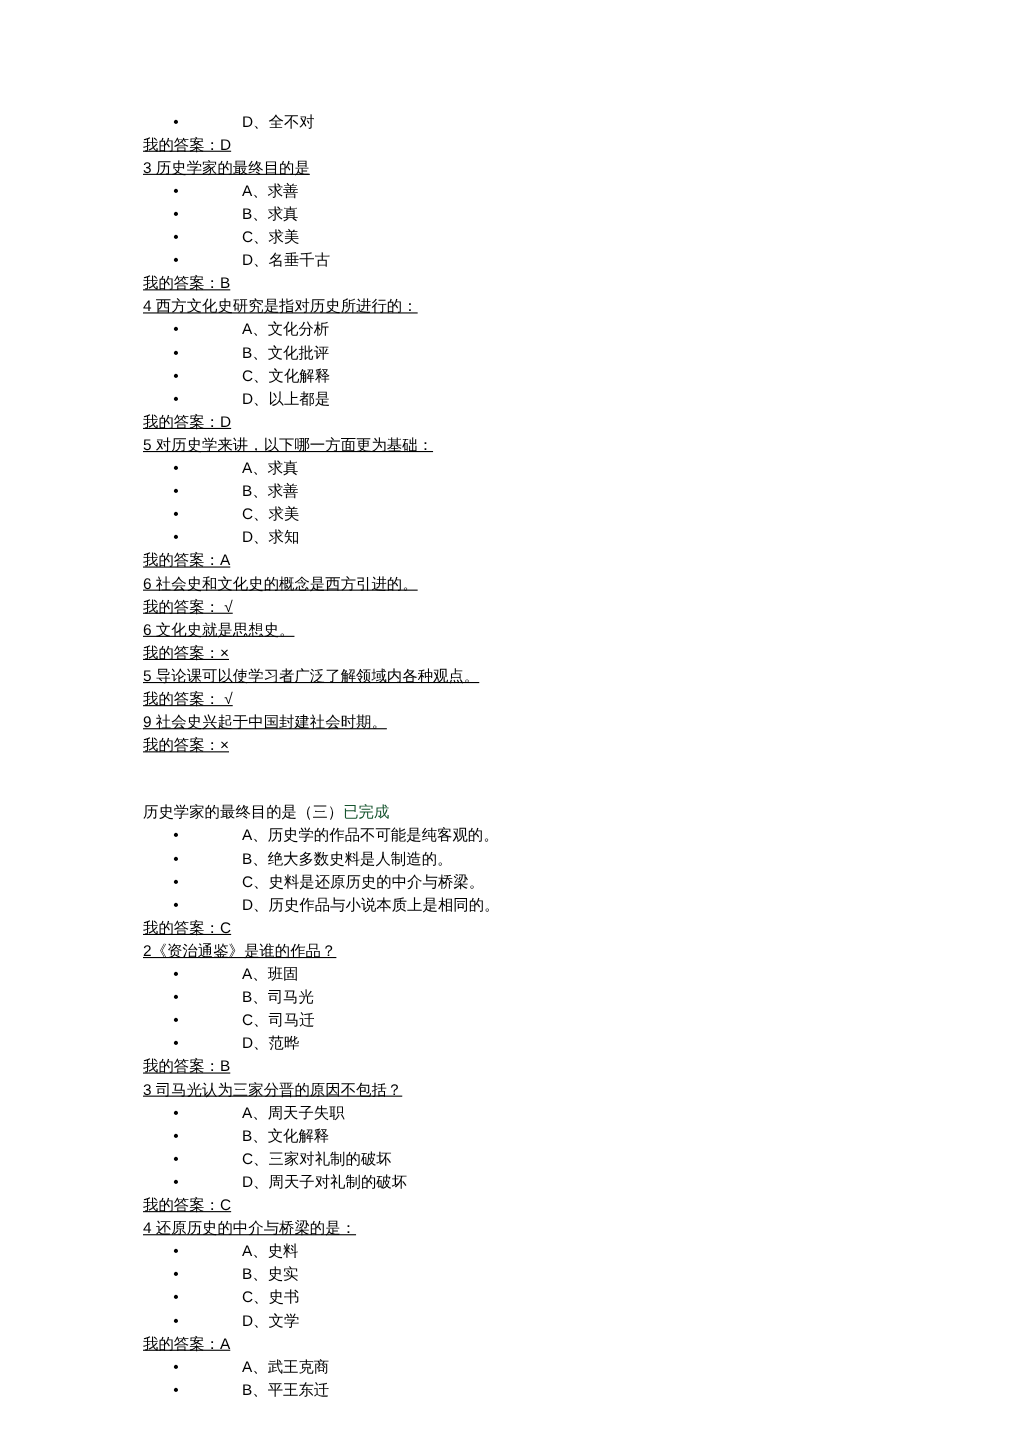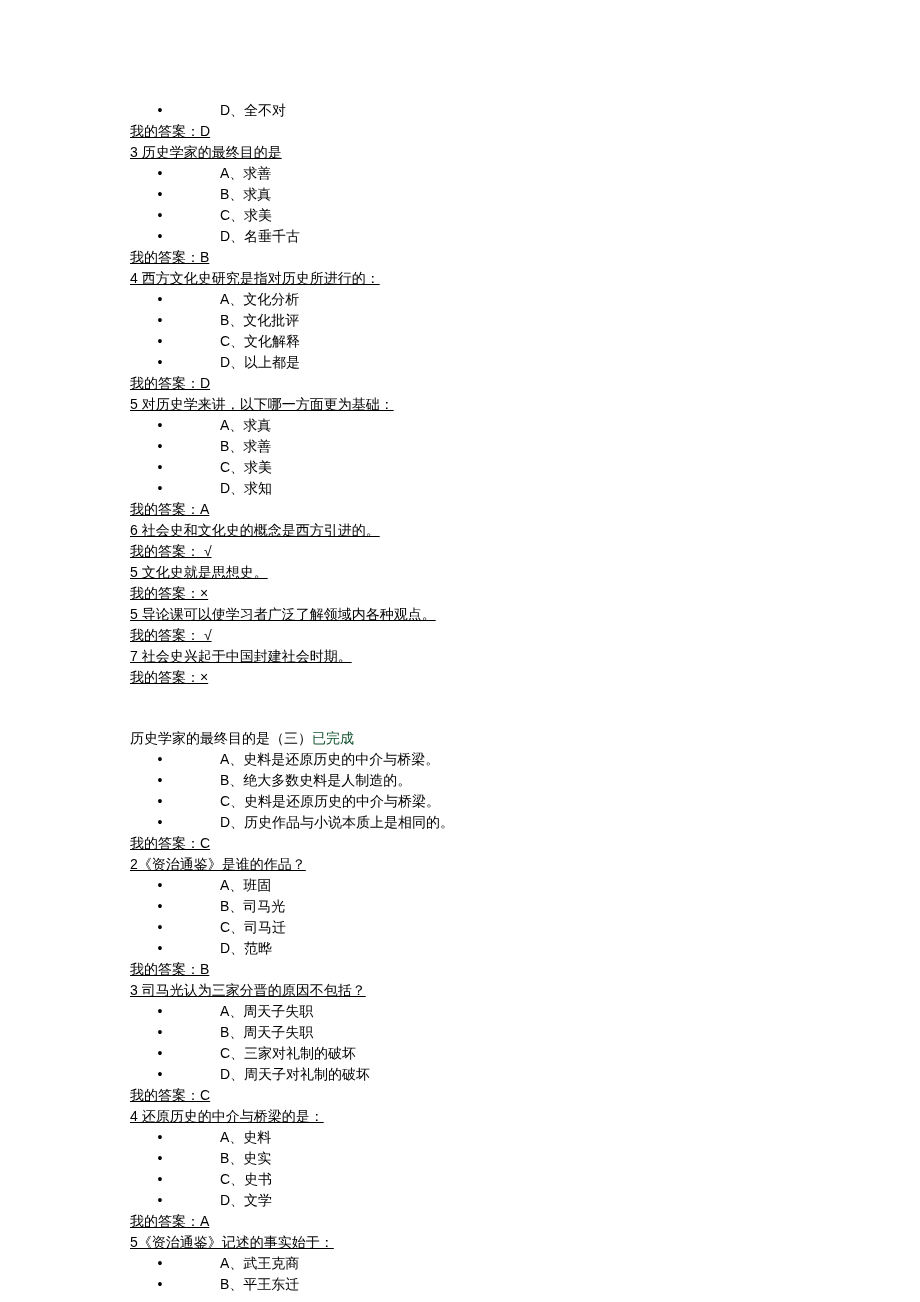--- a/index.html
+++ b/index.html
@@ -97,30 +97,30 @@
       <span class="bullet">•</span>
       <span class="option-text">C、求美</span>
     </div>
     <div class="option-line">
       <span class="bullet">•</span>
       <span class="option-text">D、求知</span>
     </div>
     <div class="statement">我的答案：A</div>
     <div class="statement">6 社会史和文化史的概念是西方引进的。</div>
     <div class="statement">我的答案： √</div>
-    <div class="statement">5 文化史就是思想史。</div>
+    <div class="statement">6 文化史就是思想史。</div>
     <div class="statement">我的答案：×</div>
     <div class="statement">5 导论课可以使学习者广泛了解领域内各种观点。</div>
     <div class="statement">我的答案： √</div>
-    <div class="statement">7 社会史兴起于中国封建社会时期。</div>
+    <div class="statement">9 社会史兴起于中国封建社会时期。</div>
     <div class="statement">我的答案：×</div>
     <div class="section-title"><span>历史学家的最终目的是（三）</span><span class="red">已完成</span></div>
     <div class="option-line">
       <span class="bullet">•</span>
-      <span class="option-text">A、史料是还原历史的中介与桥梁。</span>
+      <span class="option-text">A、历史学的作品不可能是纯客观的。</span>
     </div>
     <div class="option-line">
       <span class="bullet">•</span>
       <span class="option-text">B、绝大多数史料是人制造的。</span>
     </div>
     <div class="option-line">
       <span class="bullet">•</span>
       <span class="option-text">C、史料是还原历史的中介与桥梁。</span>
     </div>
     <div class="option-line">
@@ -146,21 +146,21 @@
       <span class="option-text">D、范晔</span>
     </div>
     <div class="statement">我的答案：B</div>
     <div class="statement">3 司马光认为三家分晋的原因不包括？</div>
     <div class="option-line">
       <span class="bullet">•</span>
       <span class="option-text">A、周天子失职</span>
     </div>
     <div class="option-line">
       <span class="bullet">•</span>
-      <span class="option-text">B、周天子失职</span>
+      <span class="option-text">B、文化解释</span>
     </div>
     <div class="option-line">
       <span class="bullet">•</span>
       <span class="option-text">C、三家对礼制的破坏</span>
     </div>
     <div class="option-line">
       <span class="bullet">•</span>
       <span class="option-text">D、周天子对礼制的破坏</span>
     </div>
     <div class="statement">我的答案：C</div>
@@ -175,21 +175,20 @@
     </div>
     <div class="option-line">
       <span class="bullet">•</span>
       <span class="option-text">C、史书</span>
     </div>
     <div class="option-line">
       <span class="bullet">•</span>
       <span class="option-text">D、文学</span>
     </div>
     <div class="statement">我的答案：A</div>
-    <div class="statement">5《资治通鉴》记述的事实始于：</div>
     <div class="option-line">
       <span class="bullet">•</span>
       <span class="option-text">A、武王克商</span>
     </div>
     <div class="option-line">
       <span class="bullet">•</span>
       <span class="option-text">B、平王东迁</span>
     </div>
   </div>
 

